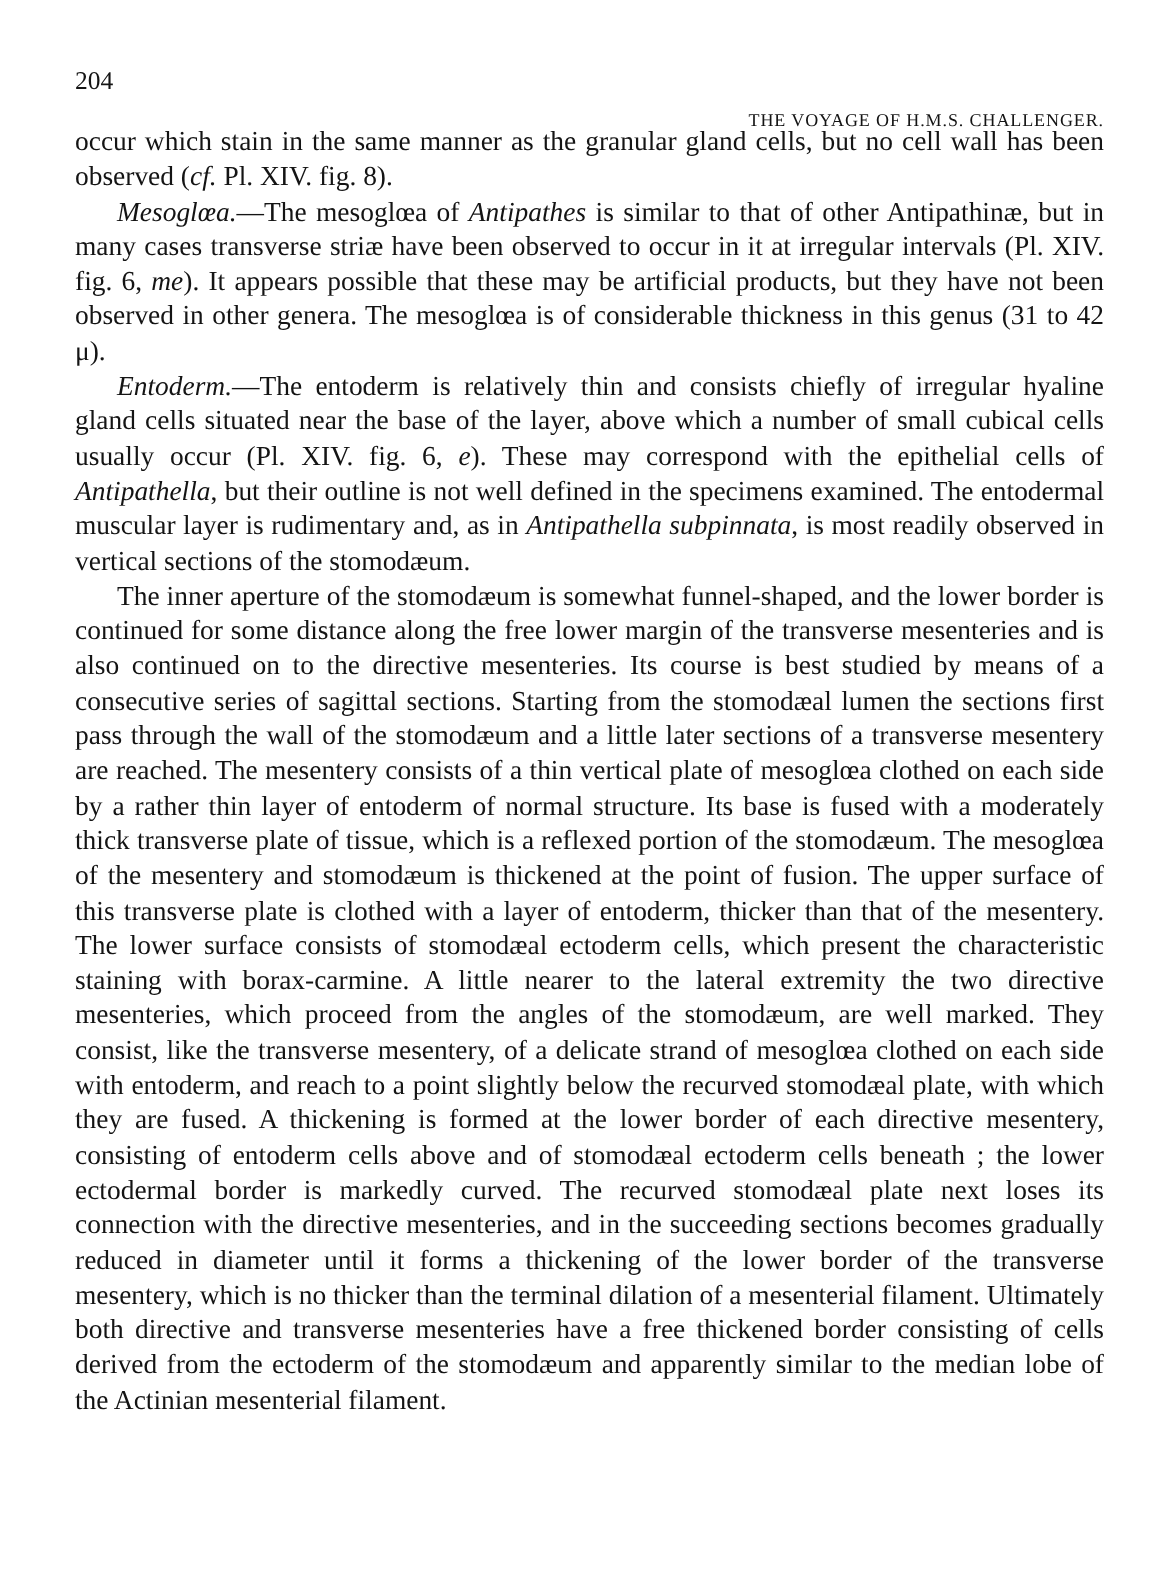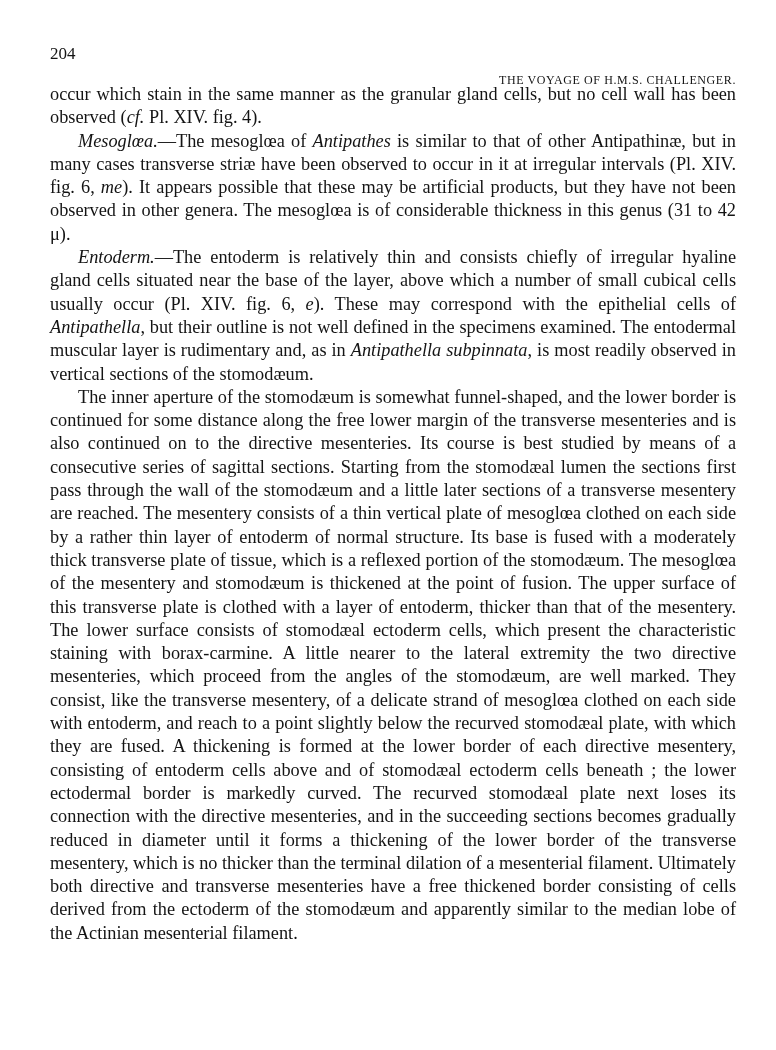--- a/index.html
+++ b/index.html
@@ -30,18 +30,18 @@
 </head>
 <body>
 
 <div class="page">
   <div class="running-head">
     <span class="page-number">204</span>
     <span class="running-title">THE VOYAGE OF H.M.S. CHALLENGER.</span>
   </div>
 
   <div class="body-text">
-    <p class="para"><span>occur which stain in the same manner as the granular gland cells, but no cell wall has been observed (</span><i>cf.</i><span> Pl. XIV. fig. 4).</span></p>
+    <p class="para"><span>occur which stain in the same manner as the granular gland cells, but no cell wall has been observed (</span><i>cf.</i><span> Pl. XIV. fig. 8).</span></p>
     <p class="para indent"><i>Mesoglœa.</i><span>—The mesoglœa of </span><i>Antipathes</i><span> is similar to that of other Antipathinæ, but in many cases transverse striæ have been observed to occur in it at irregular intervals (Pl. XIV. fig. 6, </span><i>me</i><span>).  It appears possible that these may be artificial products, but they have not been observed in other genera.  The mesoglœa is of considerable thickness in this genus (31 to 42 μ).</span></p>
     <p class="para indent"><i>Entoderm.</i><span>—The entoderm is relatively thin and consists chiefly of irregular hyaline gland cells situated near the base of the layer, above which a number of small cubical cells usually occur (Pl. XIV. fig. 6, </span><i>e</i><span>).  These may correspond with the epithelial cells of </span><i>Antipathella</i><span>, but their outline is not well defined in the specimens examined.  The entodermal muscular layer is rudimentary and, as in </span><i>Antipathella subpinnata</i><span>, is most readily observed in vertical sections of the stomodæum.</span></p>
     <p class="para indent"><span>The inner aperture of the stomodæum is somewhat funnel-shaped, and the lower border is continued for some distance along the free lower margin of the transverse mesenteries and is also continued on to the directive mesenteries.  Its course is best studied by means of a consecutive series of sagittal sections.  Starting from the stomodæal lumen the sections first pass through the wall of the stomodæum and a little later sections of a transverse mesentery are reached.  The mesentery consists of a thin vertical plate of mesoglœa clothed on each side by a rather thin layer of entoderm of normal structure.  Its base is fused with a moderately thick transverse plate of tissue, which is a reflexed portion of the stomodæum.  The mesoglœa of the mesentery and stomodæum is thickened at the point of fusion.  The upper surface of this transverse plate is clothed with a layer of entoderm, thicker than that of the mesentery.  The lower surface consists of stomodæal ectoderm cells, which present the characteristic staining with borax-carmine.  A little nearer to the lateral extremity the two directive mesenteries, which proceed from the angles of the stomodæum, are well marked.  They consist, like the transverse mesentery, of a delicate strand of mesoglœa clothed on each side with entoderm, and reach to a point slightly below the recurved stomodæal plate, with which they are fused.  A thickening is formed at the lower border of each directive mesentery, consisting of entoderm cells above and of stomodæal ectoderm cells beneath ; the lower ectodermal border is markedly curved.  The recurved stomodæal plate next loses its connection with the directive mesenteries, and in the succeeding sections becomes gradually reduced in diameter until it forms a thickening of the lower border of the transverse mesentery, which is no thicker than the terminal dilation of a mesenterial filament.  Ultimately both directive and transverse mesenteries have a free thickened border consisting of cells derived from the ectoderm of the stomodæum and apparently similar to the median lobe of the Actinian mesenterial filament.</span></p>
   </div>
 </div>
 
 </body></html>

